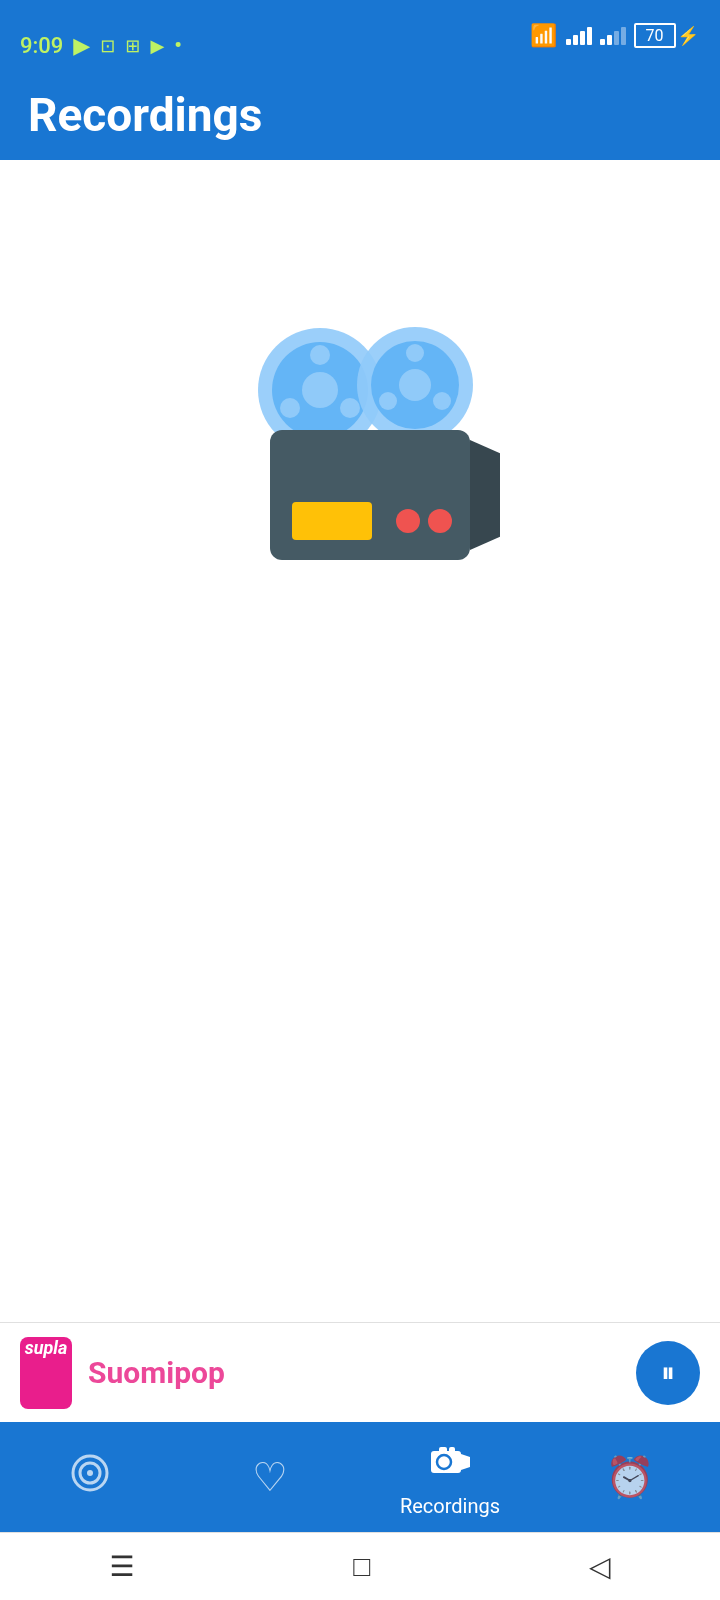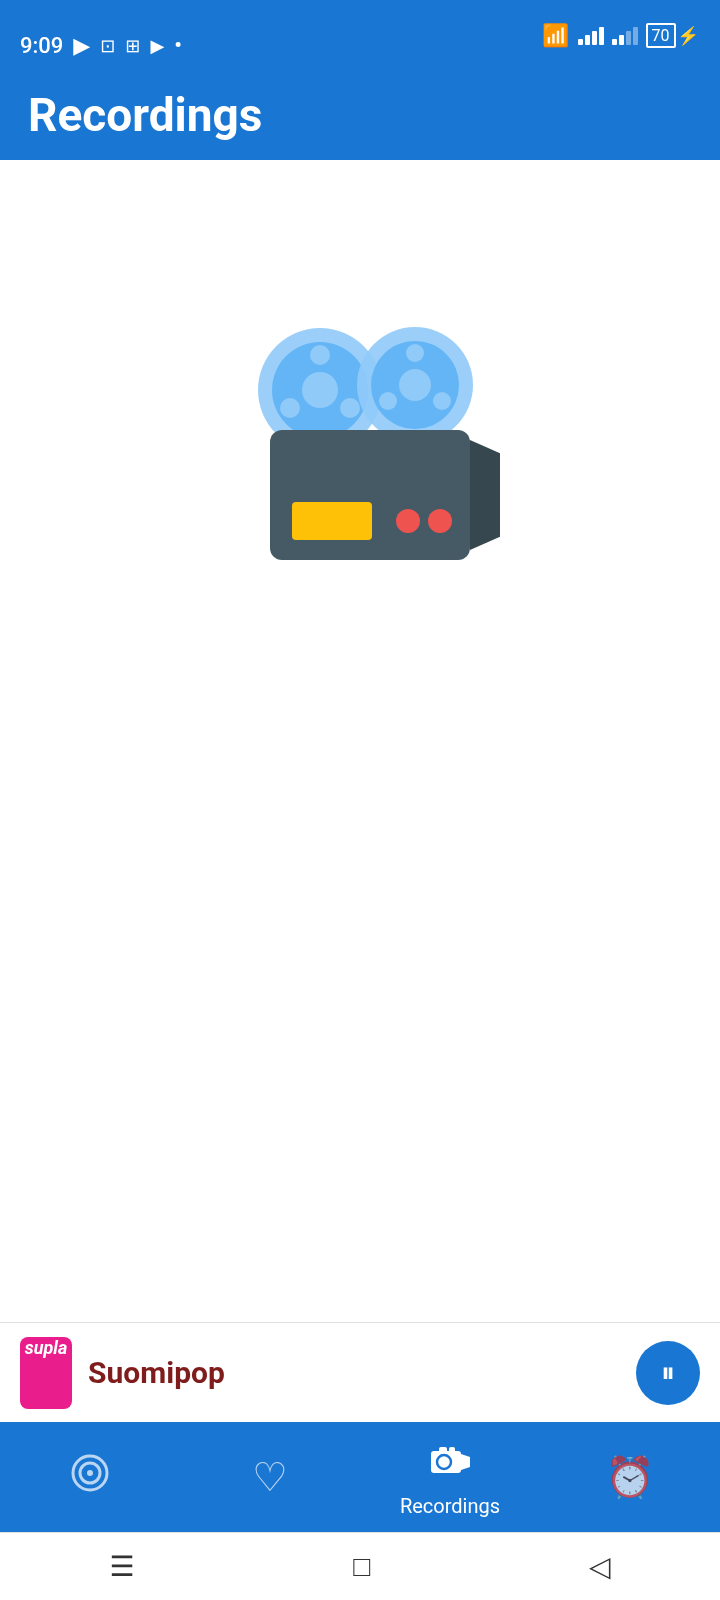--- a/index.html
+++ b/index.html
@@ -22,21 +22,21 @@
       display: flex;
       align-items: center;
       justify-content: space-between;
       padding: 0 20px;
     }
 
     .status-left {
       display: flex;
       align-items: center;
       gap: 10px;
-      color: #ffffff;
+      color: #bef264;
       font-size: 22px;
       font-weight: 500;
       margin-top: 21px;
     }
 
     .status-right {
       display: flex;
       align-items: center;
       gap: 8px;
       color: #fff;
@@ -116,21 +116,21 @@
     }
 
     .station-logo-text {
       color: #fff;
       font-size: 18px;
       font-weight: bold;
       font-style: italic;
     }
 
     .station-name {
-      color: #7f1d1d;
+      color: #ec4899;
       font-size: 30px;
       font-weight: bold;
       flex: 1;
     }
 
     .pause-button {
       width: 64px;
       height: 64px;
       background: #1976D2;
       border-radius: 50%;
@@ -246,21 +246,21 @@
       <div class="signal-bar" style="height:18px;"></div>
     </div>
 
     <div class="signal-bars">
       <div class="signal-bar" style="height:6px;"></div>
       <div class="signal-bar" style="height:10px;"></div>
       <div class="signal-bar" style="height:14px; background:rgba(255,255,255,0.4);"></div>
       <div class="signal-bar" style="height:18px; background:rgba(255,255,255,0.4);"></div>
     </div>
     <div class="battery-icon">
-      <span style="border:2px solid #fff; border-radius:2px; padding:1px 4px; font-size:16px;">70</span>
+      <span style="border:2px solid #fff; border-radius:2px; padding:1px 10px; font-size:16px;">70</span>
       <span>⚡</span>
     </div>
   </div>
 </div>
 
 <div class="header">
   <span class="header-title">Recordings</span>
 </div>
 
 <div class="main-content" style="display:flex; flex-direction:column; align-items:center; height: calc(1600px - 160px - 100px - 110px - 68px);">

